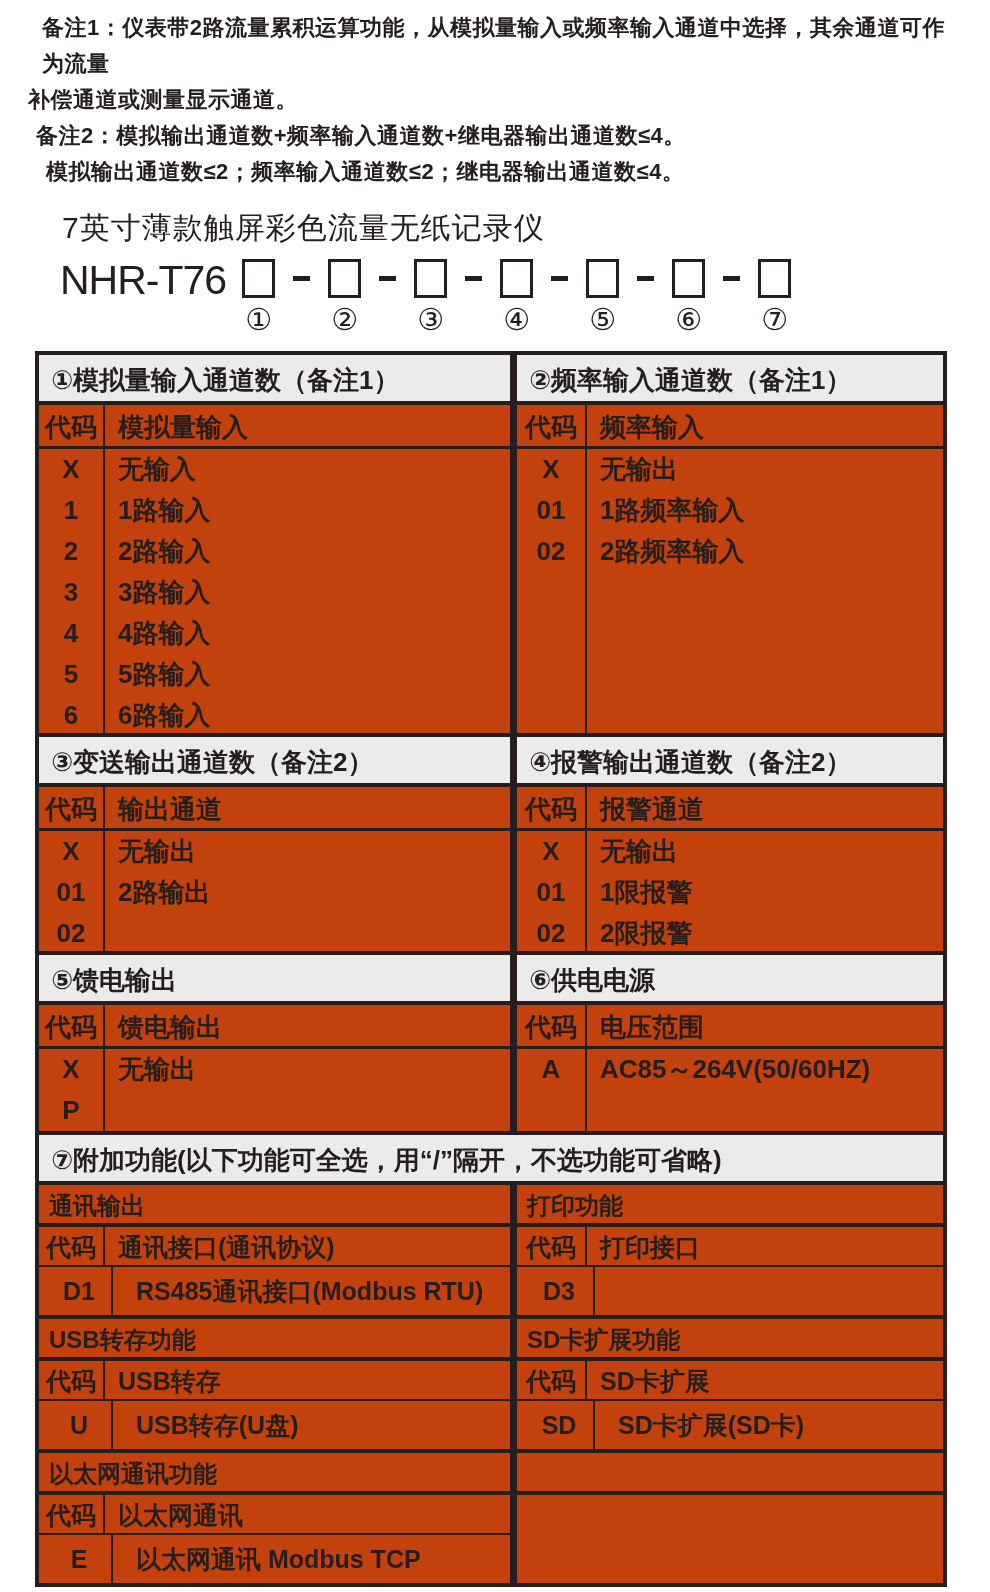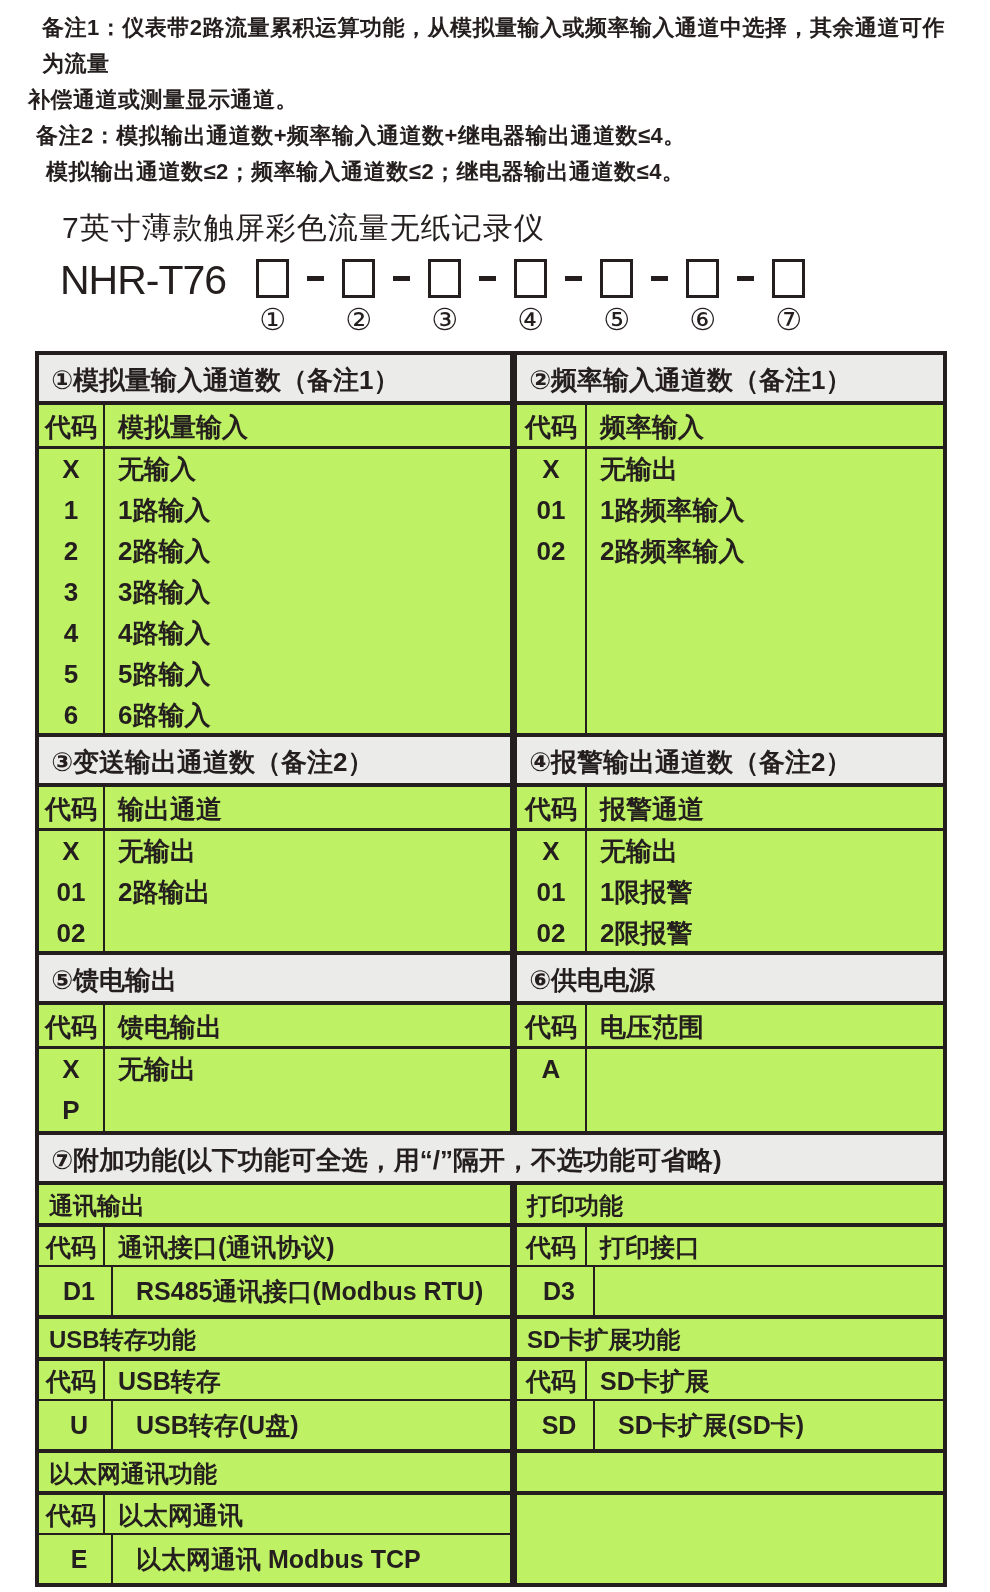--- a/index.html
+++ b/index.html
@@ -16,28 +16,28 @@
   }
   
   .notes{padding:10px 0 0 28px;width:950px;font-size:22px;line-height:36px;letter-spacing:0.5px;}
   .note-l1{padding-left:14px;}
   .note-l2{padding-left:0;}
   .note-l3{padding-left:8px;}
   .note-l4{padding-left:18px;}
   
   .ptitle{margin:18px 0 0 62px;font-size:30px;font-weight:500;letter-spacing:1px;}
   .model-row{display:flex;align-items:flex-start;margin:10px 0 0 60px;height:86px;}
-  .model-prefix{font-size:41px;font-weight:500;line-height:42px;letter-spacing:-1px;margin-right:20px;}
+  .model-prefix{font-size:41px;font-weight:500;line-height:42px;letter-spacing:-1px;margin-right:6px;}
   .unit{display:flex;flex-direction:column;align-items:center;}
   .box{width:33px;height:39px;border:3px solid var(--ink);margin:0 10px;background:#fff;}
   .dash-unit{display:flex;flex-direction:column;align-items:center;}
   .dash{width:17px;height:5px;background:var(--ink);margin:17px 8px 0 8px;}
   .circ{font-size:30px;font-weight:400;margin-top:5px;line-height:34px;}
   
-  .tbl{margin:6px 0 0 35px;width:912px;border:4px solid var(--ink);background:#bef264;}
+  .tbl{margin:6px 0 0 35px;width:912px;border:4px solid var(--ink);background:#c2410c;}
   .band{display:grid;grid-template-columns:478px 1fr;}
   .lcell{border-right:7px solid var(--ink);}
   .sec-title{
     background:var(--hdrbg);height:50px;line-height:50px;
     font-size:26px;padding-left:12px;border-bottom:4px solid var(--ink);
     white-space:nowrap;overflow:hidden;
   }
   .sec-title.full{grid-column:1 / -1;}
   .hdr-row{display:flex;height:44px;line-height:44px;border-bottom:3px solid var(--ink);font-size:26px;}
   .code-hd{width:66px;border-right:2px solid var(--ink);text-align:center;flex:none;}
@@ -240,20 +240,23 @@
         <div class="ln">P</div>
       </div>
       <div class="descs">
         <div class="ln">无输出</div>
       </div>
     </div>
     <div class="data-block r h-d3">
       <div class="codes">
         <div class="ln">A</div>
       </div>
+      <div class="descs">
+        <div class="ln">AC85～264V(50/60HZ)</div>
+      </div>
     </div>
   </div>
 
   <div class="band">
     <div class="sec-title full">⑦附加功能(以下功能可全选，用“/”隔开，不选功能可省略)</div>
   </div>
 
   <div class="band pair-band">
     <div class="lcell pair">
       <div class="subtitle">通讯输出</div>

